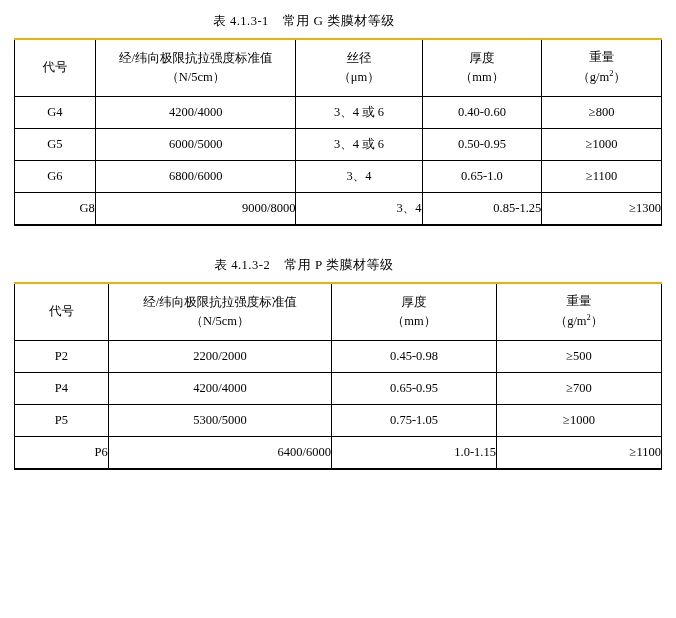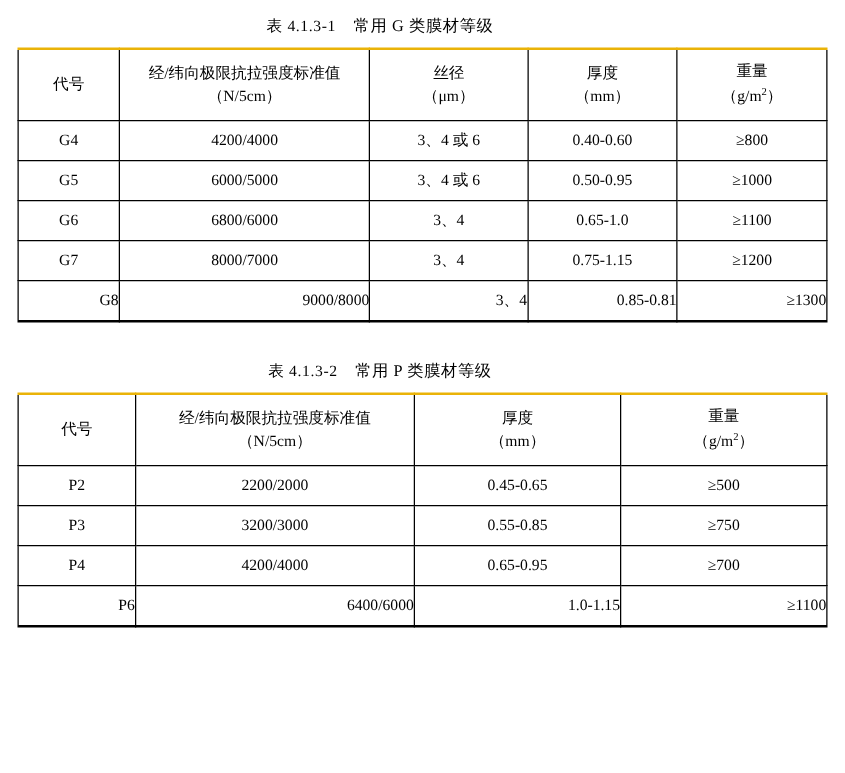--- a/index.html
+++ b/index.html
@@ -141,31 +141,24 @@
           <td>≥1000</td>
         </tr>
         <tr class="body-row">
           <td class="code-cell">G6</td>
           <td>6800/6000</td>
           <td>3、4</td>
           <td>0.65-1.0</td>
           <td>≥1100</td>
         </tr>
         <tr class="body-row">
-          <td class="code-cell">G7</td>
-          <td>8000/7000</td>
-          <td>3、4</td>
-          <td>0.75-1.15</td>
-          <td>≥1200</td>
-        </tr>
-        <tr class="body-row">
           <td class="code-cell">G8</td>
           <td>9000/8000</td>
           <td>3、4</td>
-          <td>0.85-0.81</td>
+          <td>0.85-1.25</td>
           <td>≥1300</td>
         </tr>
       </tbody>
     </table>
   </div>
 
   <div class="spacer"></div>
 
   <div class="table-block">
     <div class="table-caption">
@@ -193,36 +186,36 @@
           </td>
           <td>
             <span class="hdr-line">重量</span>
             <span class="hdr-line">（g/m<span class="sub">2</span>）</span>
           </td>
         </tr>
 
         <tr class="body-row">
           <td class="code-cell">P2</td>
           <td>2200/2000</td>
-          <td>0.45-0.65</td>
+          <td>0.45-0.98</td>
           <td>≥500</td>
-        </tr>
-        <tr class="body-row">
-          <td class="code-cell">P3</td>
-          <td>3200/3000</td>
-          <td>0.55-0.85</td>
-          <td>≥750</td>
         </tr>
         <tr class="body-row">
           <td class="code-cell">P4</td>
           <td>4200/4000</td>
           <td>0.65-0.95</td>
           <td>≥700</td>
         </tr>
         <tr class="body-row">
+          <td class="code-cell">P5</td>
+          <td>5300/5000</td>
+          <td>0.75-1.05</td>
+          <td>≥1000</td>
+        </tr>
+        <tr class="body-row">
           <td class="code-cell">P6</td>
           <td>6400/6000</td>
           <td>1.0-1.15</td>
           <td>≥1100</td>
         </tr>
       </tbody>
     </table>
   </div>
 
 </div>

